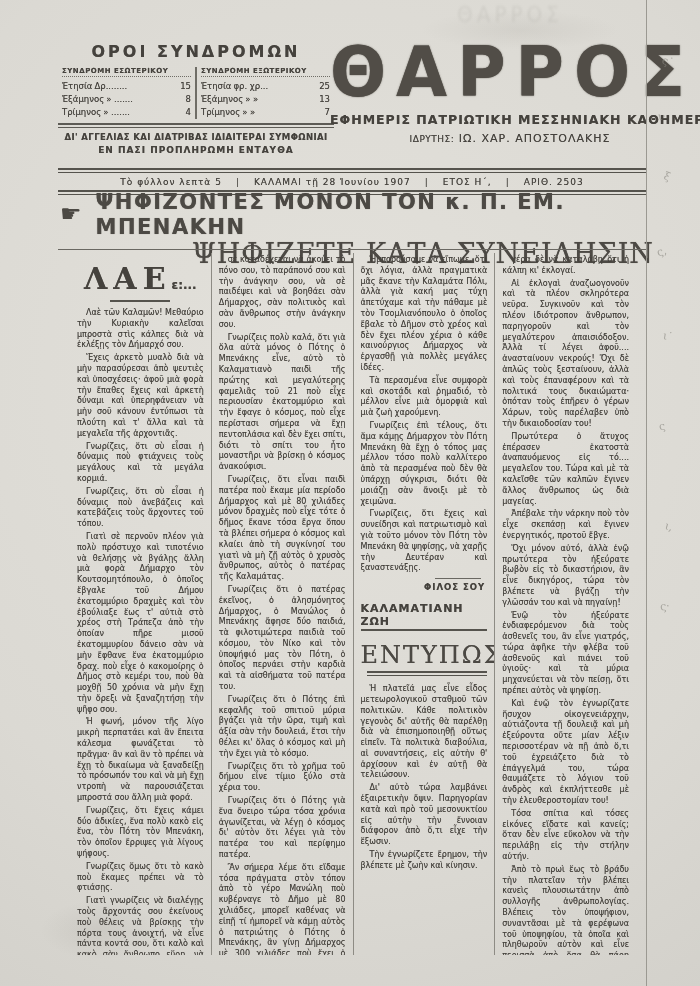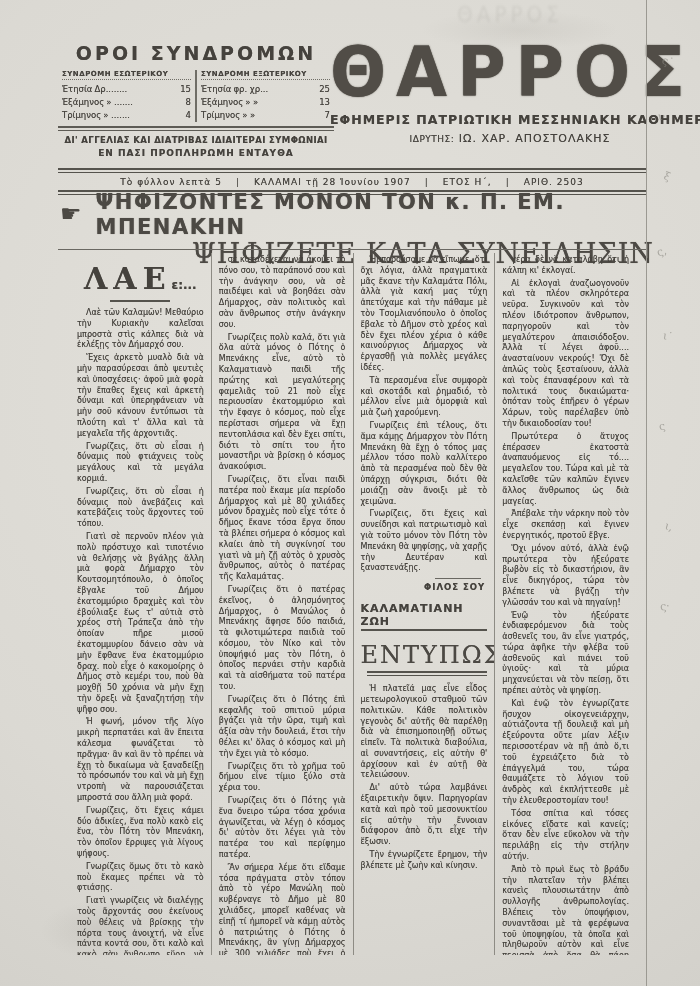--- a/index.html
+++ b/index.html
@@ -3,21 +3,21 @@
 <meta charset="utf-8">
 <style>
   html,body{margin:0;padding:0;background:#cfcdc7;}
   .page{position:relative;width:700px;height:986px;overflow:hidden;
     background:
       radial-gradient(ellipse 120% 90% at 48% 38%, #e3e1db 0%, #dbd9d3 55%, #d2d0ca 85%, #c9c7c1 100%);
     font-family:"DejaVu Sans", sans-serif;color:#45423d;}
   .ink{color:#45423d;text-shadow:0 0 .5px rgba(66,63,58,.65);}
   
   .subbox{position:absolute;left:58px;top:42px;width:276px;}
-  .subbox .title{text-align:center;font-size:19px;font-weight:bold;letter-spacing:3px;}
+  .subbox .title{text-align:center;font-size:16px;font-weight:bold;letter-spacing:3px;}
   .subcols{display:flex;margin-top:6px;}
   .subcol{flex:1;padding:0 4px;}
   .subcol.left{border-right:2px solid #6f6d66;}
   .subhead{font-size:7px;font-weight:bold;letter-spacing:.5px;border-bottom:1px dotted #6f6d66;padding-bottom:1px;margin-bottom:3px;}
   .subrow{display:flex;font-size:8.5px;line-height:13px;}
   .subrow .lab{white-space:nowrap;}
   .subrow .mid{flex:1;overflow:hidden;white-space:nowrap;padding:0 2px;}
   .subrow .val{text-align:right;}
   .rule2{border-top:2px solid #5d5b55;border-bottom:1px solid #5d5b55;height:2px;margin-top:4px;}
   .subnote{font-size:8.5px;font-weight:bold;text-align:center;letter-spacing:.4px;margin-top:4px;}

